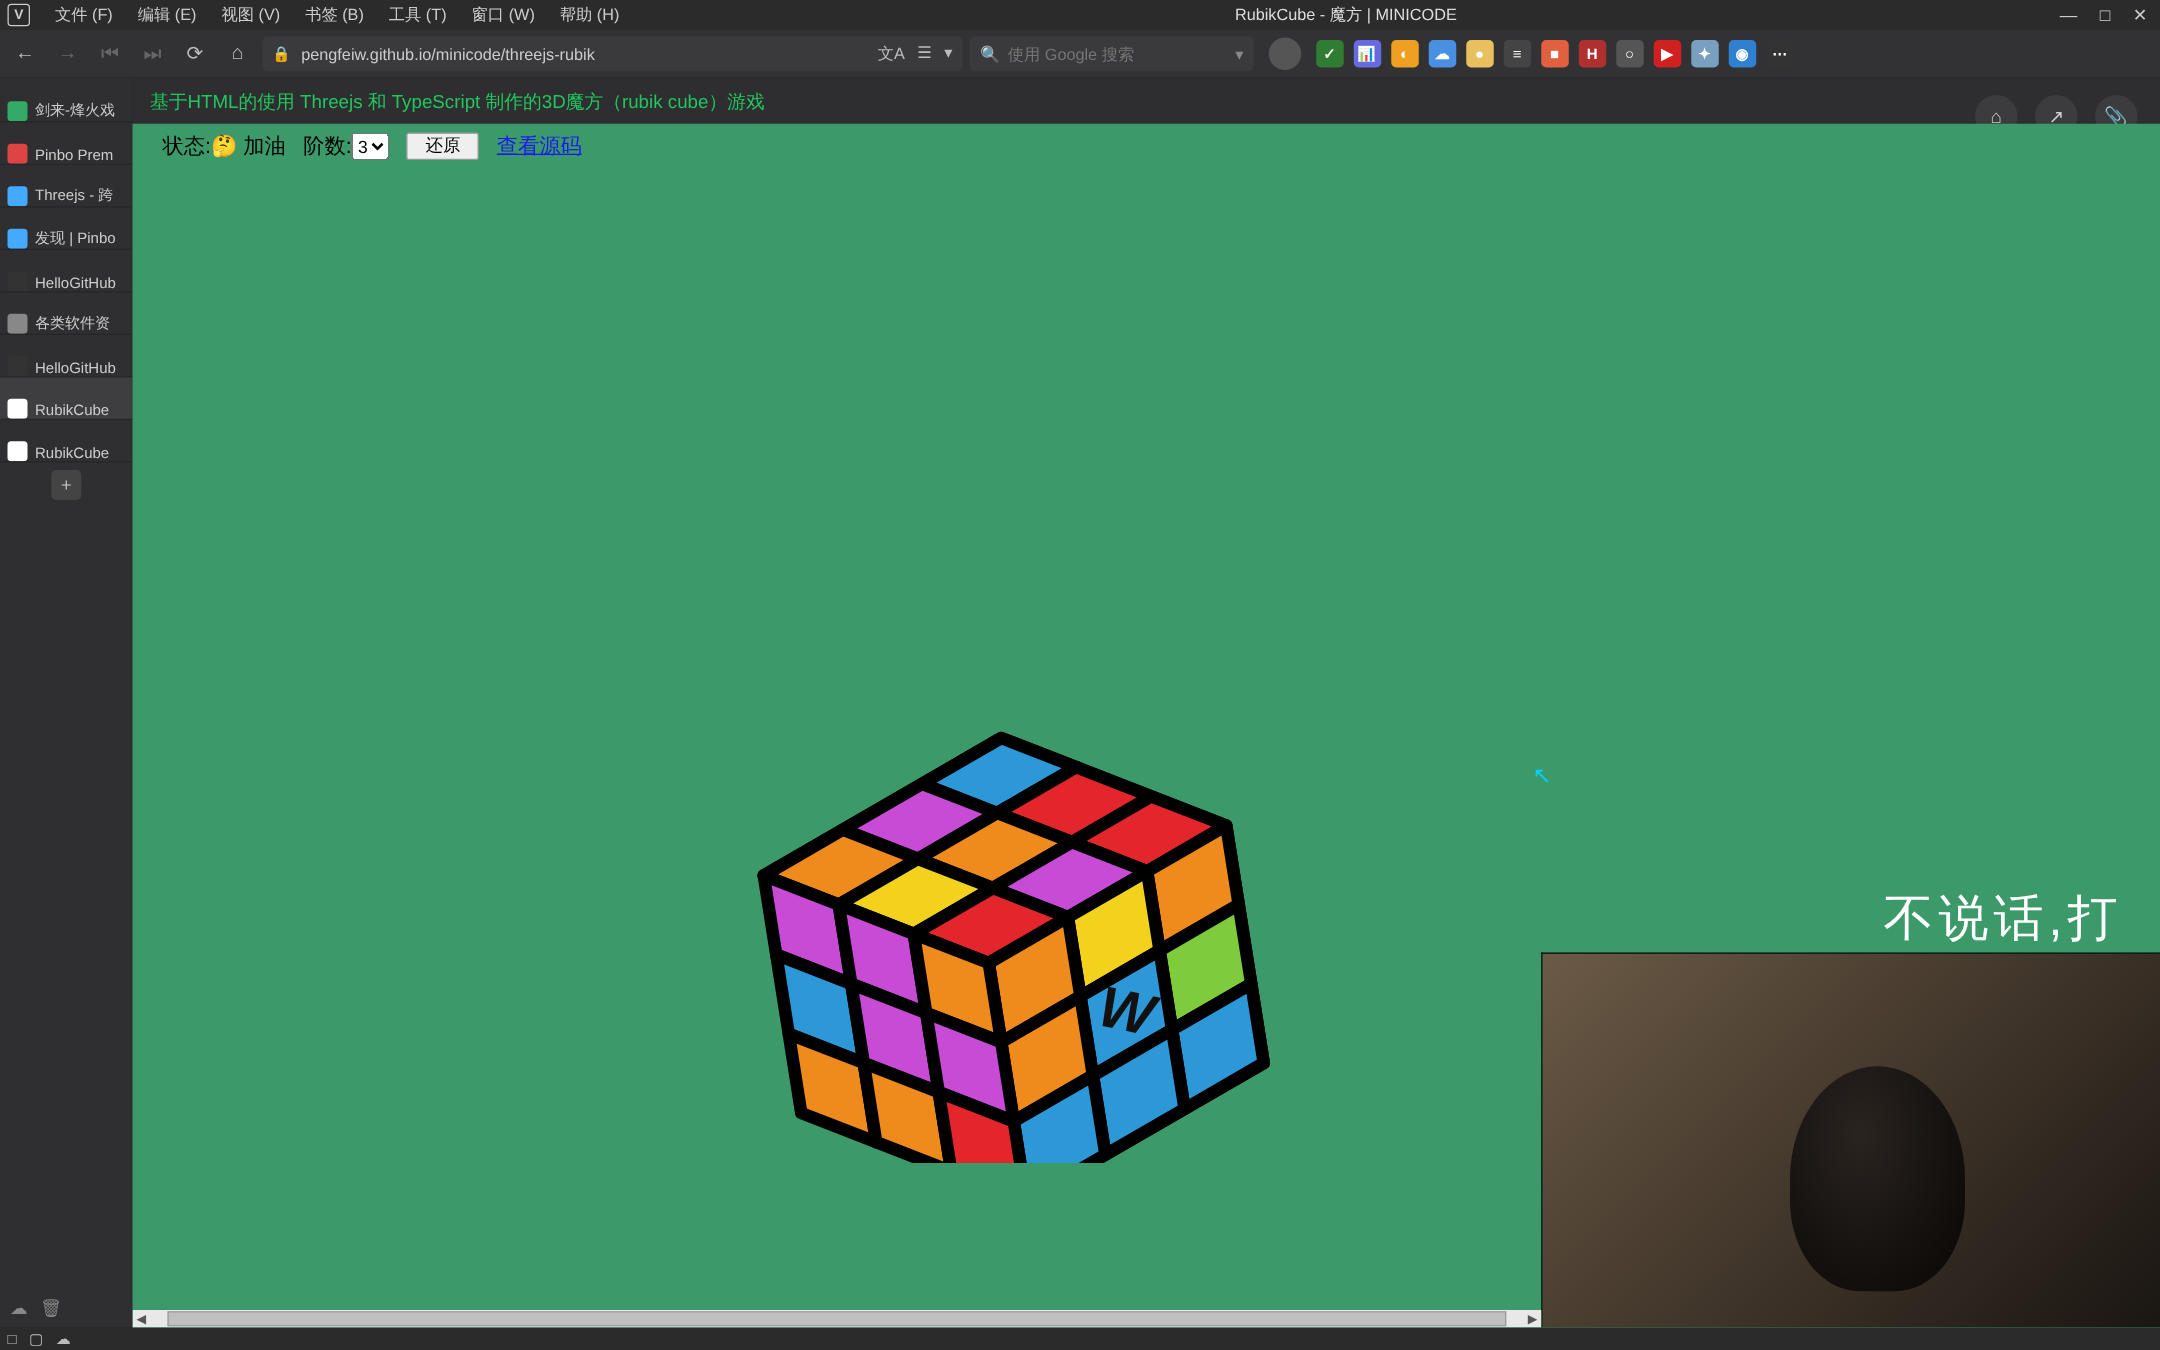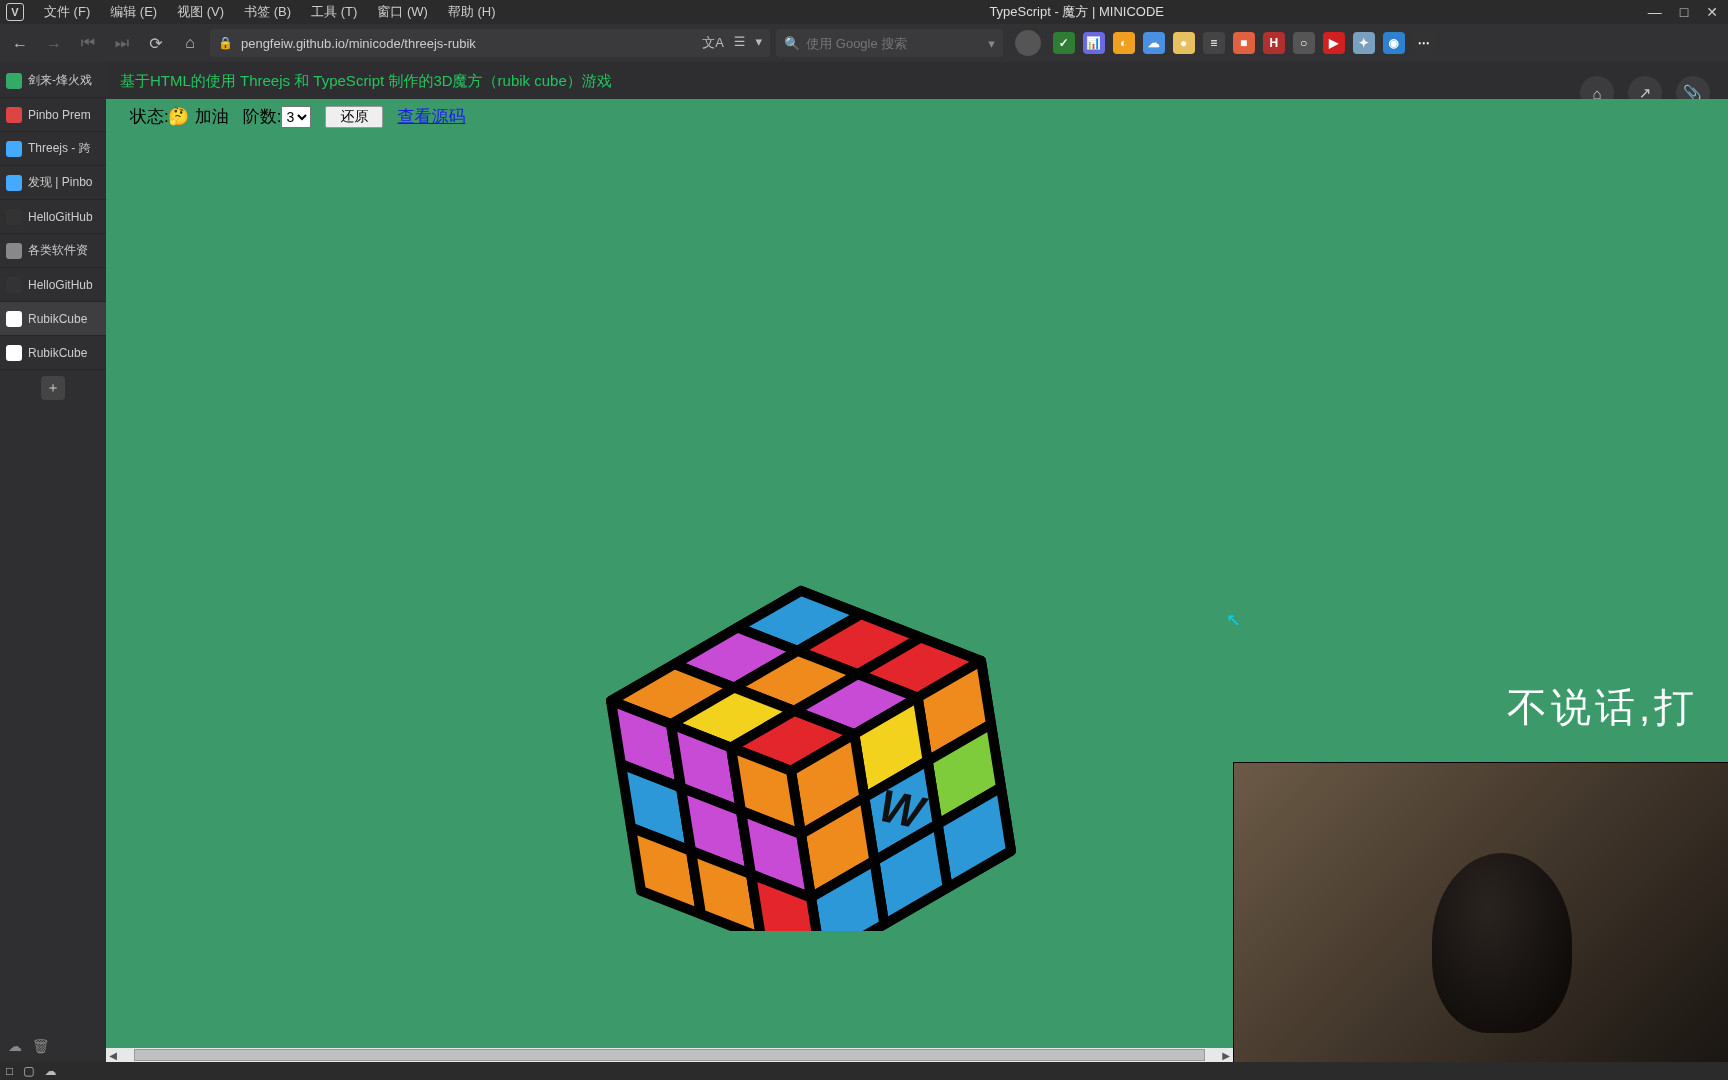--- a/index.html
+++ b/index.html
@@ -21,21 +21,21 @@
 .addricons{display:flex;gap:10px;color:#bbb;font-size:13px}
 .searchwrap{flex:0 0 200px;display:flex;align-items:center;background:#3a3a3c;border-radius:4px;height:28px;padding:0 8px;gap:6px;color:#888;font-size:13px}
 .searchwrap input{flex:1;background:none;border:none;outline:none;color:#7dd3fc;font-size:13px}
 .avatar{width:26px;height:26px;border-radius:50%;background:#555;margin:0 6px}
 .exticons{display:flex;gap:8px;align-items:center}
 .ext{width:22px;height:22px;border-radius:4px;display:flex;align-items:center;justify-content:center;font-size:12px;font-weight:bold}
 
 .body{display:flex;height:calc(1080px - 24px - 38px - 18px)}
 
 .tabcol{width:106px;background:#2f2f31;display:flex;flex-direction:column;padding-top:2px}
-.tab{height:34px;display:flex;align-items:center;gap:6px;padding:0 6px;font-size:12px;color:#ccc;white-space:nowrap;overflow:hidden;border-bottom:1px solid #262628}
+.tab{height:34px;display:flex;align-items:flex-end;gap:6px;padding:0 6px;font-size:12px;color:#ccc;white-space:nowrap;overflow:hidden;border-bottom:1px solid #262628}
 .tab.active{background:#3e3e40}
 .tab .fav{width:16px;height:16px;border-radius:3px;flex:0 0 16px}
 .newtab{width:24px;height:24px;margin:6px auto;background:#444;border-radius:4px;display:flex;align-items:center;justify-content:center;color:#ccc;font-size:14px}
 .tabcol .bottom{margin-top:auto;display:flex;gap:10px;padding:8px;color:#888;font-size:14px}
 
 .page{flex:1;display:flex;flex-direction:column;background:#2e2e30;position:relative}
 .pagehdr{padding:10px 14px 8px;background:#2e2e30}
 .pagehdr h1{color:#4a90ff;font-size:22px;font-weight:600;margin-bottom:4px}
 .pagehdr .sub{color:#22c55e;font-size:15px}
 .hdricons{position:absolute;top:14px;right:18px;display:flex;gap:14px}
@@ -48,21 +48,21 @@
 .ctrl button{font-size:14px;padding:1px 14px;background:#efefef;border:1px solid #999;border-radius:2px}
 .ctrl a{color:#1a1aee;}
 .cubewrap{position:absolute;left:50%;top:52%;transform:translate(-65%,-48%)}
 
 .cube-svg{width:640px;height:640px}
 
 .cursor{position:absolute;left:1120px;top:510px;color:#00d0ff;font-size:18px;pointer-events:none}
 
 .webcam{position:absolute;right:0;bottom:0;width:495px;height:300px;background:linear-gradient(135deg,#6b5a46 0%,#3a3026 60%,#1a1612 100%);border-top:1px solid #000;border-left:1px solid #000}
 .webcam::after{content:"";position:absolute;left:40%;top:30%;width:140px;height:180px;background:radial-gradient(ellipse at 40% 30%,#2a2420 0%,#0e0b09 80%);border-radius:50% 50% 40% 40%}
-.caption{position:absolute;right:30px;bottom:327px;color:#fff;font-size:40px;letter-spacing:4px;white-space:nowrap}
+.caption{position:absolute;right:30px;bottom:300px;color:#fff;font-size:40px;letter-spacing:4px;white-space:nowrap}
 
 .status{height:18px;background:#2b2b2b;display:flex;align-items:center;padding:0 6px;gap:10px;color:#bbb;font-size:12px}
 .status .sp{flex:1}
 
 .hscroll{position:absolute;left:0;right:495px;bottom:0;height:14px;background:#e8e8e8;display:flex;align-items:center}
 .hscroll .thumb{height:12px;background:#c0c0c0;border:1px solid #9a9a9a;flex:1;margin:0 14px}
 .hscroll .arr{width:14px;text-align:center;color:#555;font-size:10px}
 </style>
 </head>
 <body>
@@ -70,21 +70,21 @@
 <div class="menubar">
   <div class="vlogo">V</div>
   <div class="mitem">文件 (F)</div>
   <div class="mitem">编辑 (E)</div>
   <div class="mitem">视图 (V)</div>
   <div class="mitem">书签 (B)</div>
   <div class="mitem">工具 (T)</div>
   <div class="mitem">窗口 (W)</div>
   <div class="mitem">帮助 (H)</div>
   <div class="spacer"></div>
-  <div class="wtitle">TypeScript - 魔方 | MINICODE</div>
+  <div class="wtitle">RubikCube - 魔方 | MINICODE</div>
   <div class="spacer"></div>
   <div class="winbtns">
     <span>—</span>
     <span>□</span>
     <span>✕</span>
   </div>
 </div>
 
 <div class="navbar">
   <div class="navbtn">←</div>

